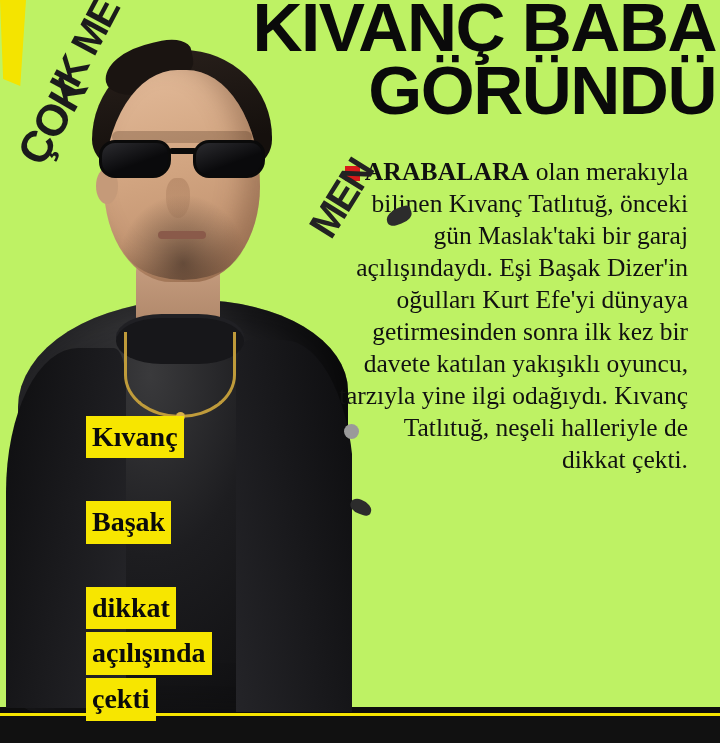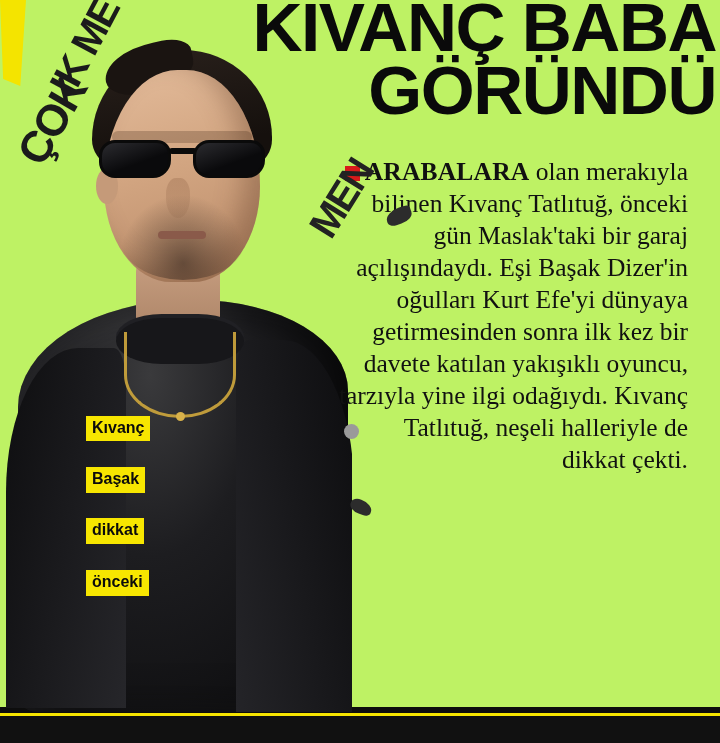--- a/index.html
+++ b/index.html
@@ -219,23 +219,23 @@
   
   .fleck { position:absolute; background:#2c2c2c; z-index:6; }
   #fleck1 { left:386px; top:208px; width:26px; height:16px; border-radius:60% 20% 50% 30%; transform:rotate(-18deg); }
   #fleck2 { left:344px; top:424px; width:15px; height:15px; border-radius:50%; background:#9a9a9a; }
   #fleck3 { left:350px; top:500px; width:22px; height:14px; border-radius:40% 60% 30% 50%; transform:rotate(20deg); }
 
   
   #caption {
     position:absolute; left:86px; top:414px; width:205px;
     z-index:9;
-    font-family:Liberation Sans, sans-serif;
+    font-family:Liberation Serif, serif;
     font-weight:bold;
-    font-size:16px;
+    font-size:28px;
     line-height:1.42;
     color:#0b0b0b;
   }
   #caption span.ln {
     display:inline-block;
     background:#f7e600;
     padding:1px 6px 2px 6px;
     margin:1.5px 0;
     box-decoration-break:clone;
   }
@@ -290,20 +290,20 @@
   <div id="article">
     <span class="sq"></span><span class="lead">ARABALARA</span><span> olan merakıyla bilinen Kıvanç Tatlıtuğ, önceki gün Maslak'taki bir garaj açılışındaydı. Eşi Başak Dizer'in oğulları Kurt Efe'yi dünyaya getirmesinden sonra ilk kez bir davete katılan yakışıklı oyuncu, tarzıyla yine ilgi odağıydı. Kıvanç Tatlıtuğ, neşeli halleriyle de dikkat çekti.</span>
   </div>
 
   <div id="caption">
     <span class="ln">Kıvanç</span><br>
     <br>
     <span class="ln">Başak</span><br>
     <br>
     <span class="ln">dikkat</span><br>
-    <br>
-    <span class="ln">önceki</span><br>
+    <span class="ln">açılışında</span><br>
+    <span class="ln">çekti</span><br>
   </div>
 
   <div id="bottom-bar"></div>
   <div id="bottom-bar-inner"></div>
 
 </div>
 
 </body></html>

